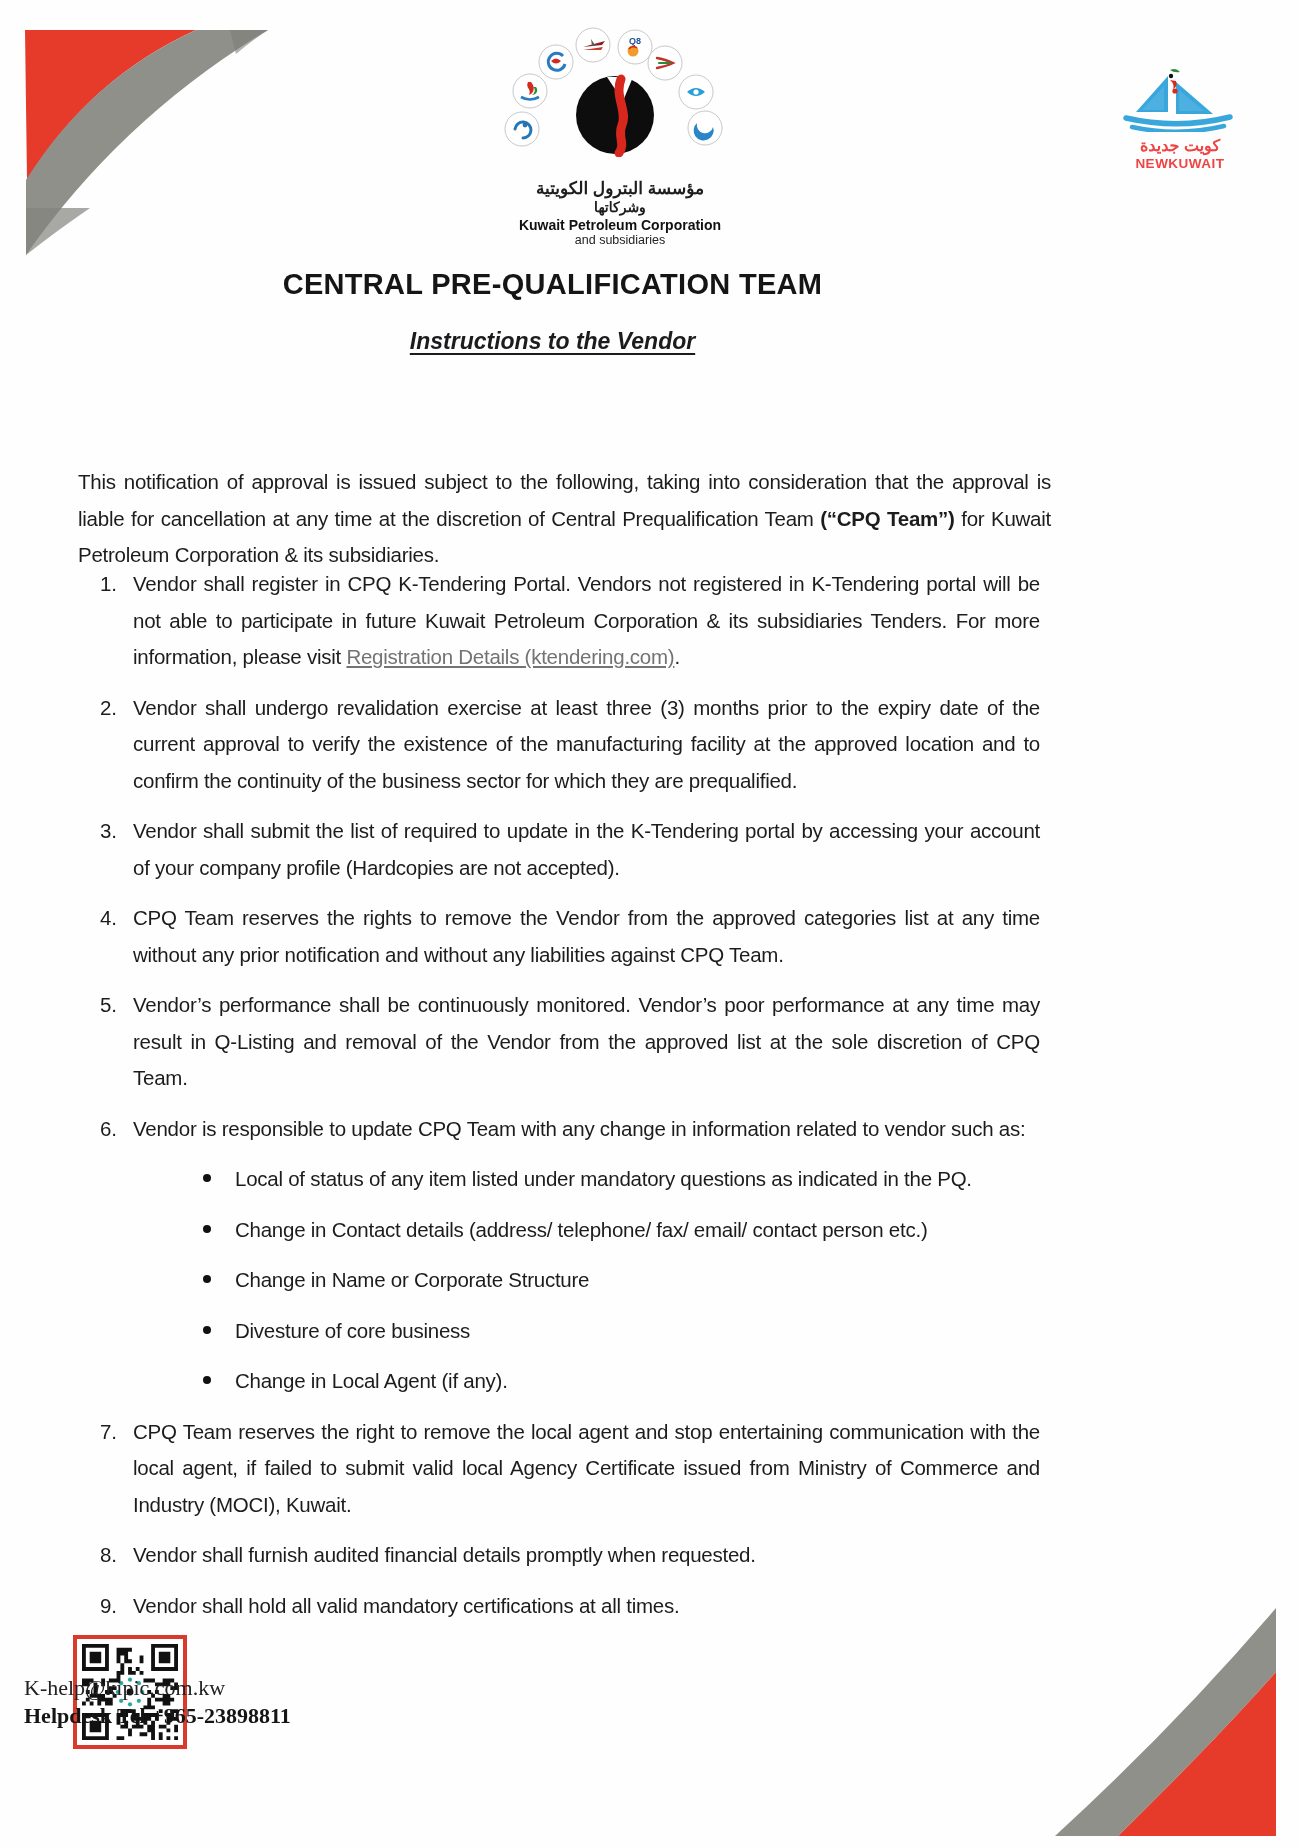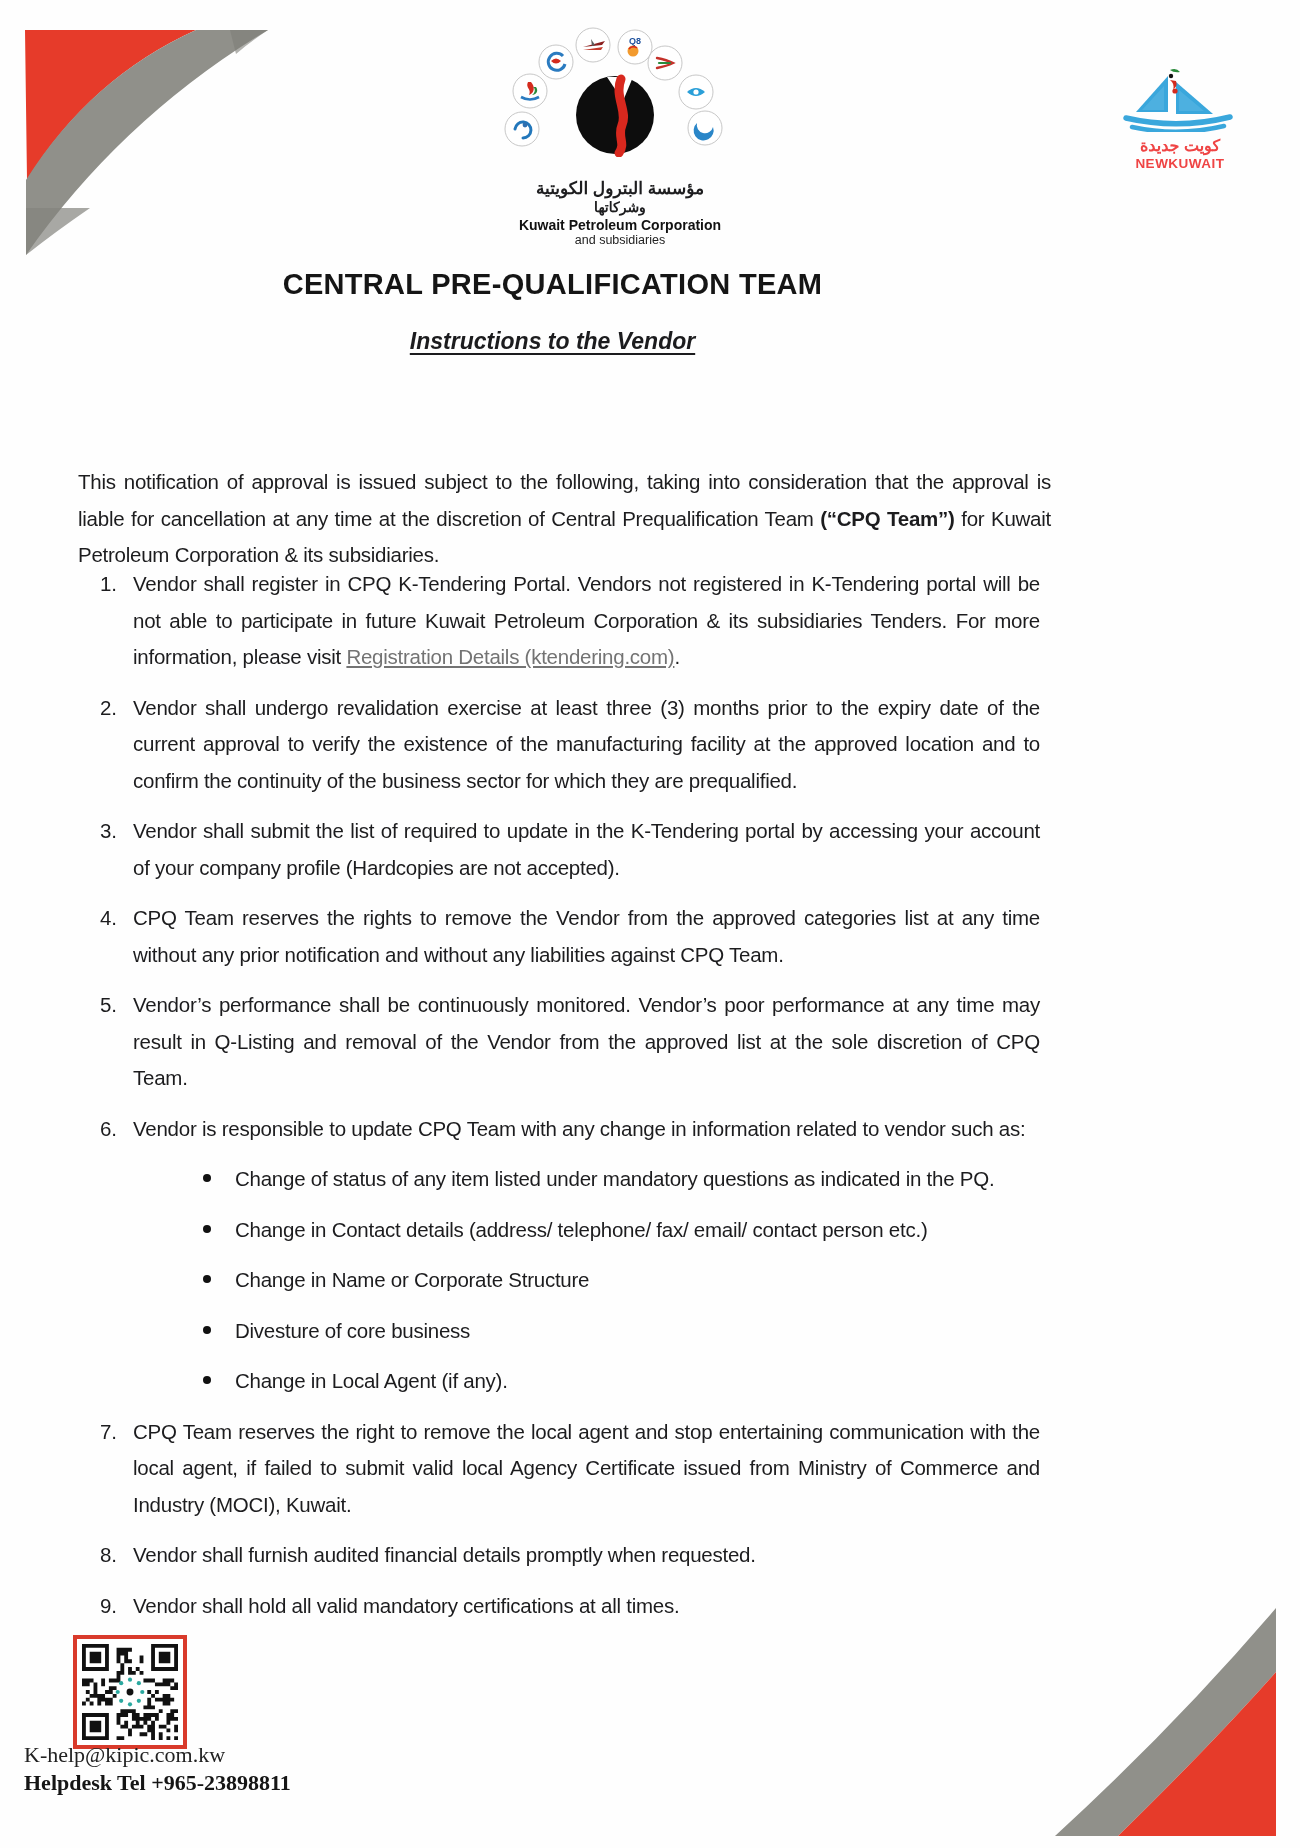--- a/index.html
+++ b/index.html
@@ -49,21 +49,21 @@
 
   .bullets{margin:0 0 2px 0;}
   .bullet-row{display:flex;align-items:baseline;margin:0 0 14px 103px;}
   .bullet-dot{flex:0 0 auto;width:8px;height:8px;border-radius:50%;background:#111;
     margin-right:24px;position:relative;top:-4px;}
 
   .qr-box{position:absolute;left:73px;top:1635px;width:96px;height:96px;
     border:4px solid #d93a2b;background:#fff;padding:5px;}
   .qr-box svg{display:block;width:100%;height:100%;}
 
-  .contact{position:absolute;left:24px;top:1742px;font-family:"Liberation Serif",serif;}
+  .contact{position:absolute;left:24px;top:1675px;font-family:"Liberation Serif",serif;}
   .contact .email{font-size:22px;color:#222;}
   .contact .helpdesk{font-size:22px;font-weight:bold;color:#151515;margin-top:2px;}
 </style>
 </head>
 <body>
 
 <div class="page">
 
   <svg class="corner tl" width="290" height="270" viewBox="0 0 290 270" aria-hidden="true">
     <path d="M 25,30 H 196 Q 90,78 27,180 Z" fill="#e63b2a"></path>
@@ -197,21 +197,21 @@
     </div>
 
     <div class="li">
       <span class="num">6.</span>
       <div class="litext">Vendor is responsible to update CPQ Team with any change in information related to vendor such as:</div>
     </div>
 
     <div class="bullets">
       <div class="bullet-row">
         <span class="bullet-dot"></span>
-        <span>Change of status of any item listed under mandatory questions as indicated in the PQ.</span>
+        <span>Local of status of any item listed under mandatory questions as indicated in the PQ.</span>
       </div>
       <div class="bullet-row">
         <span class="bullet-dot"></span>
         <span>Change in Contact details (address/ telephone/ fax/ email/ contact person etc.)</span>
       </div>
       <div class="bullet-row">
         <span class="bullet-dot"></span>
         <span>Change in Name or Corporate Structure</span>
       </div>
       <div class="bullet-row">

